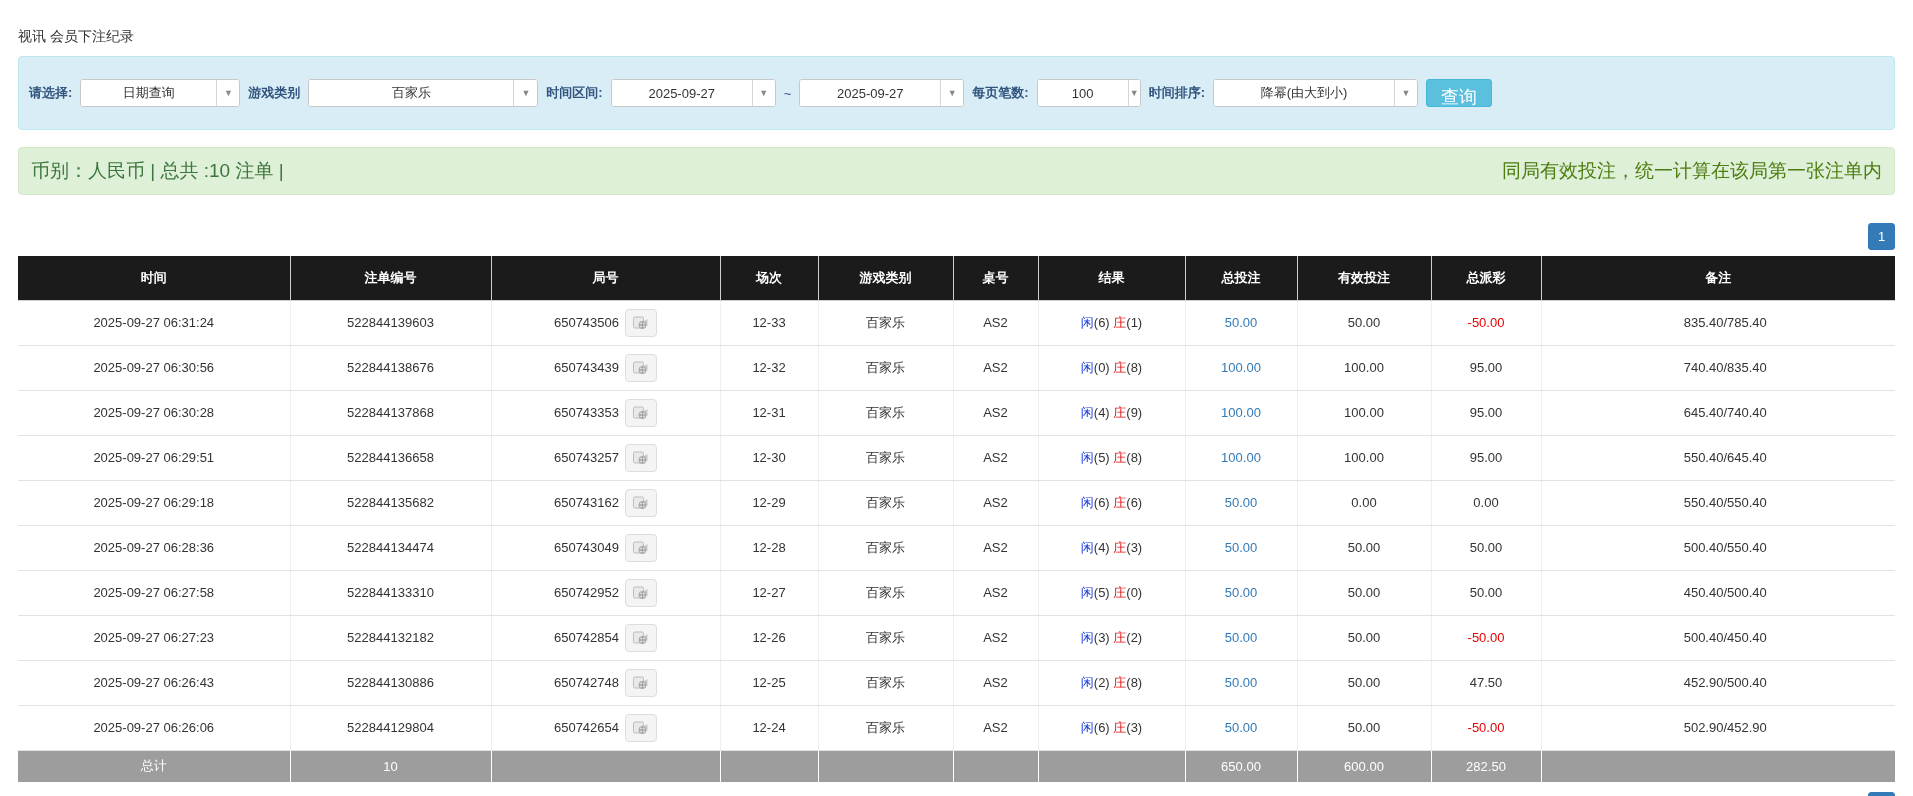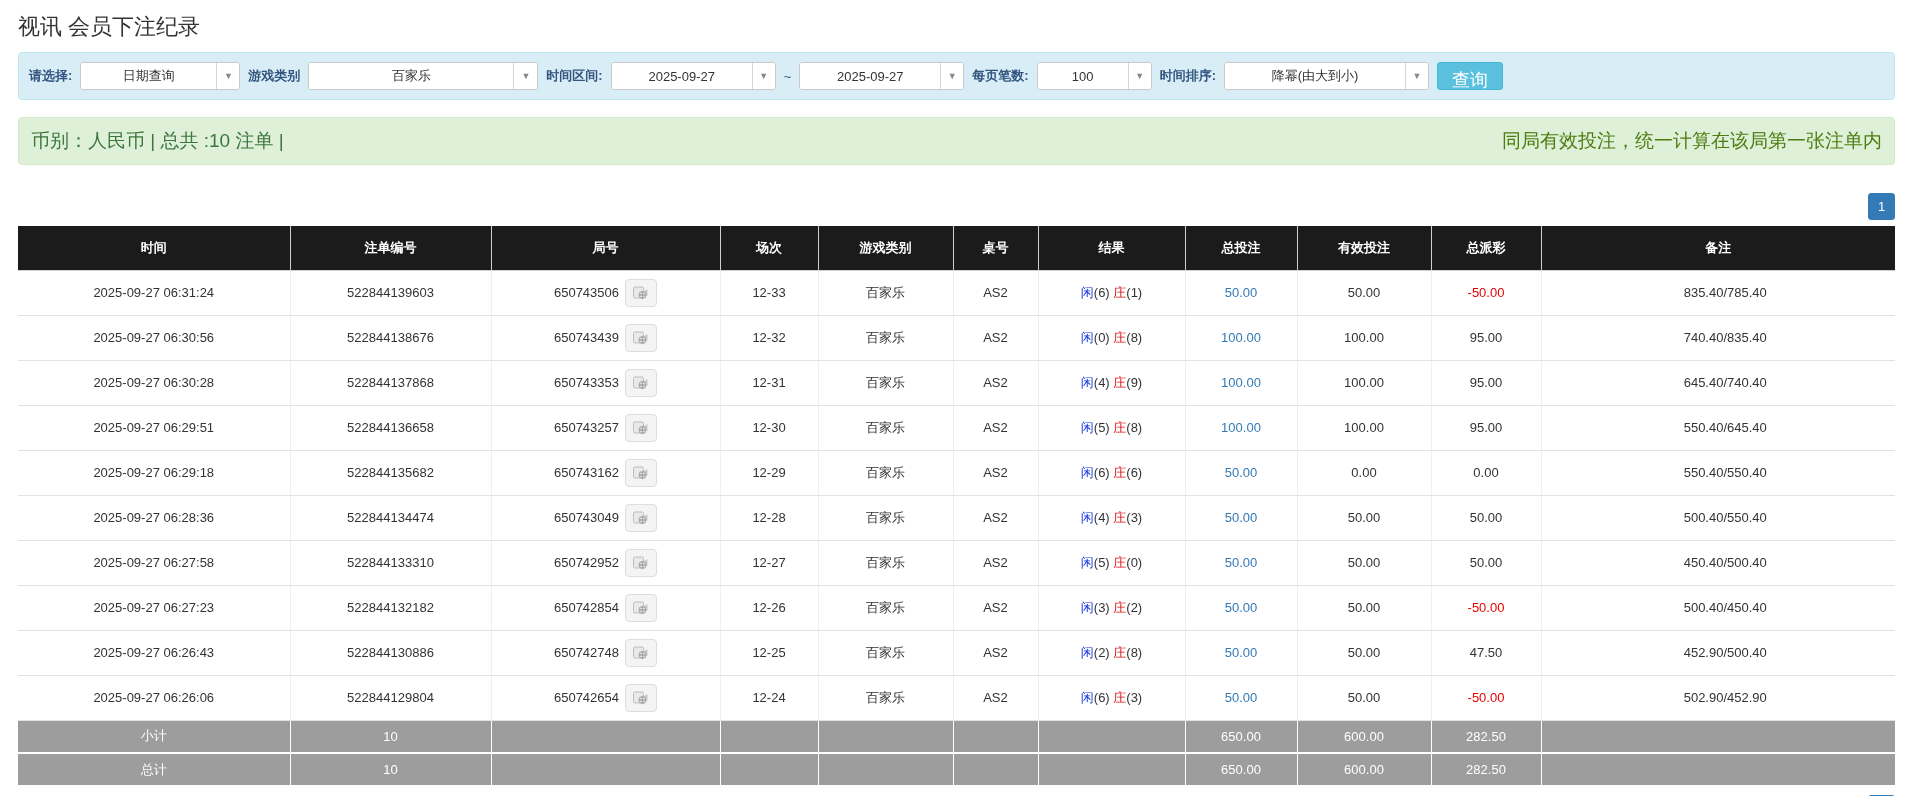--- a/index.html
+++ b/index.html
@@ -1,26 +1,26 @@
 <!DOCTYPE html>
 <html><head>
 <meta charset="utf-8">
 <style>
   * { box-sizing: border-box; margin: 0; padding: 0; }
   html,body { background:#fff; font-family:"Liberation Sans","DejaVu Sans",sans-serif; }
   body { min-width:1913px; width:1913px; color:#333; }
   .container { margin:0 18px; }
 
   
-  .page-title { font-size:22px; color:#333; padding:12px 0 10px 0; font-weight:400; }
+  .page-title { font-size:14px; color:#333; padding:28px 0 10px 0; font-weight:400; }
 
   
   .filter-bar {
     background:#d9edf7; border:1px solid #bce8f1; border-radius:4px;
-    padding:9px 10px; display:flex; align-items:center; gap:8px;
+    padding:22px 10px; display:flex; align-items:center; gap:8px;
     font-size:13px; color:#31557f; white-space:nowrap;
   }
   .filter-label { font-weight:bold; color:#31557f; }
   .combo { display:flex; align-items:stretch; height:28px; background:#fff;
     border:1px solid #c8c8c8; border-radius:3px; overflow:hidden; }
   .combo input {
     border:none; outline:none; padding:0 8px; font-size:13px; color:#333;
     font-family:"Liberation Sans","DejaVu Sans",sans-serif; background:#fff;text-align:center;
   }
   .combo .dd-btn {
@@ -103,21 +103,21 @@
       <input style="width: 140px;" readonly="" value="2025-09-27">
       <span class="dd-btn">▼</span>
     </span>
     <span class="tilde">~</span>
     <span class="combo" style="width:165px">
       <input style="width: 140px;" readonly="" value="2025-09-27">
       <span class="dd-btn">▼</span>
     </span>
 
     <span class="filter-label">每页笔数:</span>
-    <span class="combo" style="width:115px">
+    <span class="combo" style="width:104px">
       <input style="width: 90px;" readonly="" value="100">
       <span class="dd-btn">▼</span>
     </span>
 
     <span class="filter-label">时间排序:</span>
     <span class="combo" style="width:205px">
       <input style="width: 180px;" readonly="" value="降幂(由大到小)">
       <span class="dd-btn">▼</span>
     </span>
 
@@ -489,33 +489,20 @@
       <span class="res-b">庄</span><span class="res-n">(3)</span>
     </td>
     <td><a class="bet-link">50.00</a></td>
     <td>50.00</td>
     <td><span class="neg">-50.00</span></td>
     <td>502.90/452.90</td>
   </tr>
 </tbody>
     <tfoot>
       <tr class="total-row">
-        <td>小计</td>
-        <td>10</td>
-        <td></td>
-          <td></td>
-          <td></td>
-        <td></td>
-          <td></td>
-        <td>650.00</td>
-        <td>600.00</td>
-        <td>282.50</td>
-        <td></td>
-      </tr>
-      <tr class="total-row">
         <td>总计</td>
         <td>10</td>
         <td></td>
           <td></td>
           <td></td>
         <td></td>
           <td></td>
         <td>650.00</td>
         <td>600.00</td>
         <td>282.50</td>

